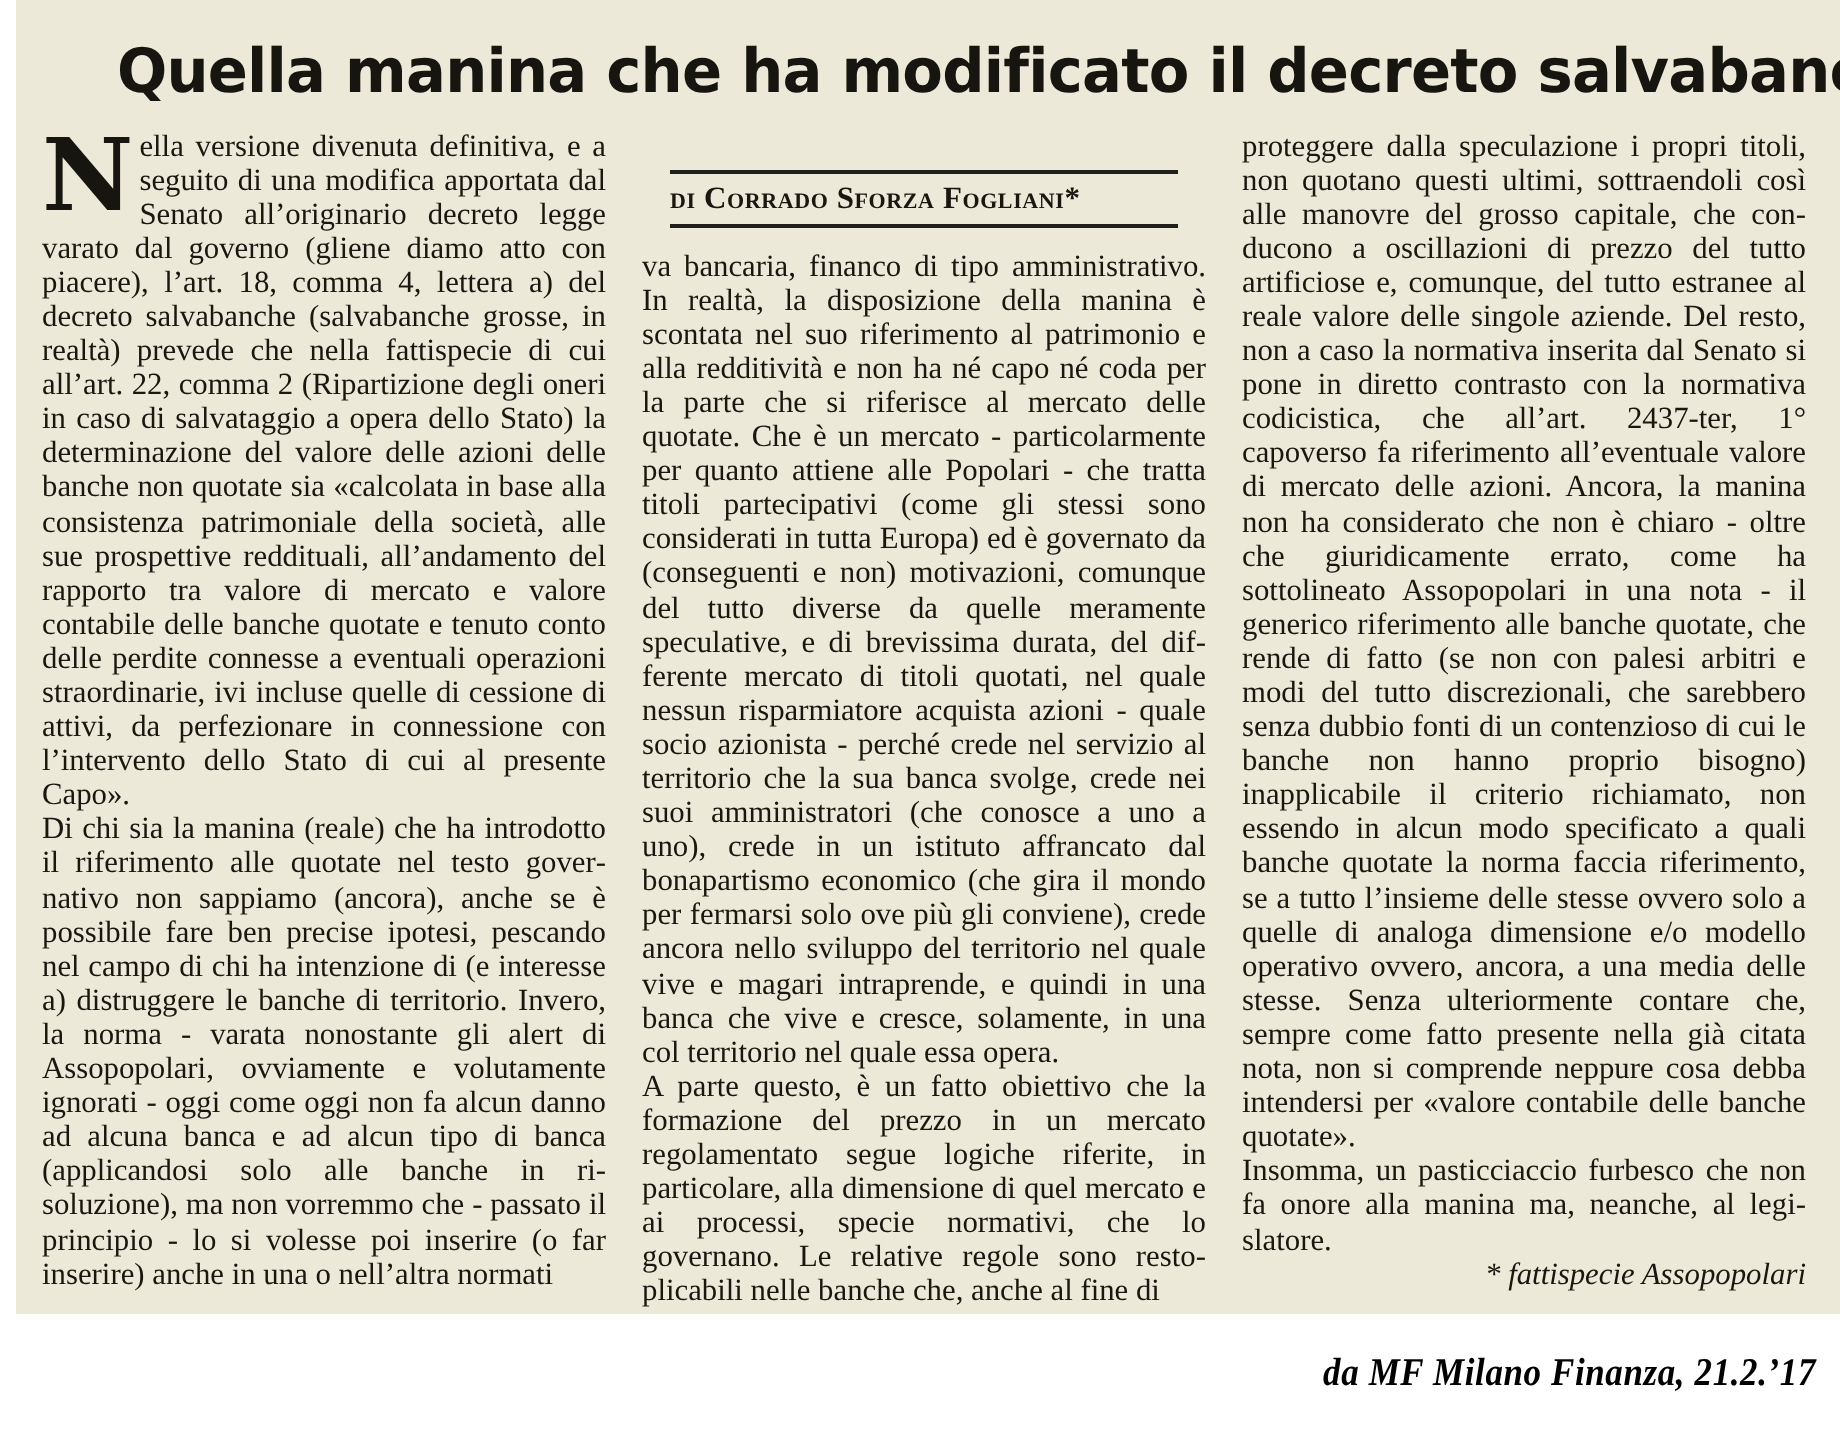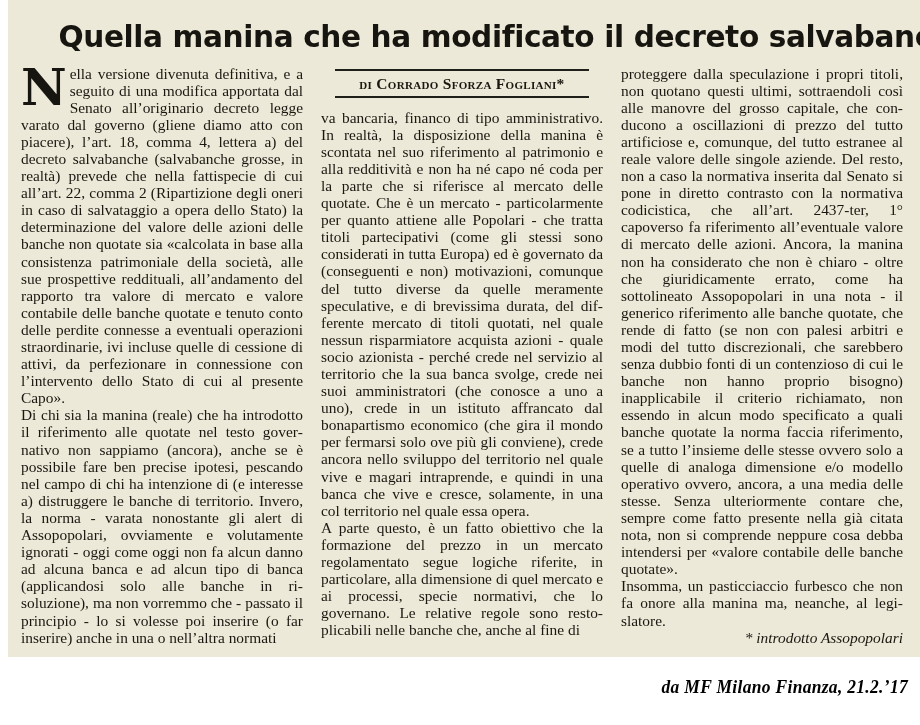--- a/index.html
+++ b/index.html
@@ -69,25 +69,24 @@
     font-family: "DejaVu Serif", "Liberation Serif", serif;
     font-weight: bold;
     font-size: 50px;
     line-height: 40px;
     padding: 2px 3px 0 0;
     margin-top: 1px;
     color: #17150f;
   }
 
   .byline-wrap {
-    margin: 4px 14px 11px 14px;
+    margin: 20px 14px 11px 14px;
     border-top: 2px solid #20201a;
     border-bottom: 2px solid #20201a;
     padding: 4px 0 4px 0;
-    text-align: center;
   }
   .byline {
     font-family: "Liberation Serif", "DejaVu Serif", serif;
     font-weight: bold;
     font-size: 15.5px;
     font-variant: small-caps;
     letter-spacing: 0.3px;
     color: #1a1710;
     white-space: nowrap;
   }
@@ -134,19 +133,19 @@
       <div class="byline-wrap">
         <div class="byline">di Corrado Sforza Fogliani*</div>
       </div>
       <p>va bancaria, financo di tipo amministrati­vo. In realtà, la disposizione della manina è scontata nel suo riferimento al patrimonio e alla redditività e non ha né capo né coda per la parte che si riferisce al mercato delle quotate. Che è un mercato - particolarmente per quanto attiene alle Popolari - che trat­ta titoli partecipativi (come gli stessi sono considerati in tutta Europa) ed è governato da (conseguenti e non) motivazioni, comun­que del tutto diverse da quelle meramente speculative, e di brevissima durata, del dif­ferente mercato di titoli quotati, nel quale nessun risparmiatore acquista azioni - quale socio azionista - perché crede nel servizio al territorio che la sua banca svolge, crede nei suoi amministratori (che conosce a uno a uno), crede in un istituto affrancato dal bonapartismo economico (che gira il mon­do per fermarsi solo ove più gli conviene), crede ancora nello sviluppo del territorio nel quale vive e magari intraprende, e quindi in una banca che vive e cresce, solamente, in una col territorio nel quale essa opera.</p>
       <p>A parte questo, è un fatto obiettivo che la formazione del prezzo in un mercato regolamentato segue logiche riferite, in particolare, alla dimensione di quel mer­cato e ai processi, specie normativi, che lo governano. Le relative regole sono resto­plicabili nelle banche che, anche al fine di</p>
     </div>
 
     <div class="col">
       <p>proteggere dalla speculazione i propri titoli, non quotano questi ultimi, sottraendoli così alle manovre del grosso capitale, che con­ducono a oscillazioni di prezzo del tutto artificiose e, comunque, del tutto estranee al reale valore delle singole aziende. Del resto, non a caso la normativa inserita dal Senato si pone in diretto contrasto con la normativa codicistica, che all’art. 2437-ter, 1° capoverso fa riferimento all’eventuale valore di mercato delle azioni. Ancora, la manina non ha considerato che non è chia­ro - oltre che giuridicamente errato, come ha sottolineato Assopopolari in una nota - il generico riferimento alle banche quotate, che rende di fatto (se non con palesi arbitri e modi del tutto discrezionali, che sarebbe­ro senza dubbio fonti di un contenzioso di cui le banche non hanno proprio bisogno) inapplicabile il criterio richiamato, non essendo in alcun modo specificato a quali banche quotate la norma faccia riferimento, se a tutto l’insieme delle stesse ovvero solo a quelle di analoga dimensione e/o model­lo operativo ovvero, ancora, a una media delle stesse. Senza ulteriormente contare che, sempre come fatto presente nella già citata nota, non si comprende neppure cosa debba intendersi per «valore contabile delle banche quotate».</p>
       <p>Insomma, un pasticciaccio furbesco che non fa onore alla manina ma, neanche, al legi­slatore.</p>
-      <p class="credit">* introdotto Assopopolari</p>
+      <p class="credit">* fattispecie Assopopolari</p>
     </div>
 
   </div>
 </div>
 
 <div class="source-line">da MF Milano Finanza, 21.2.’17</div>
 
 </body></html>

